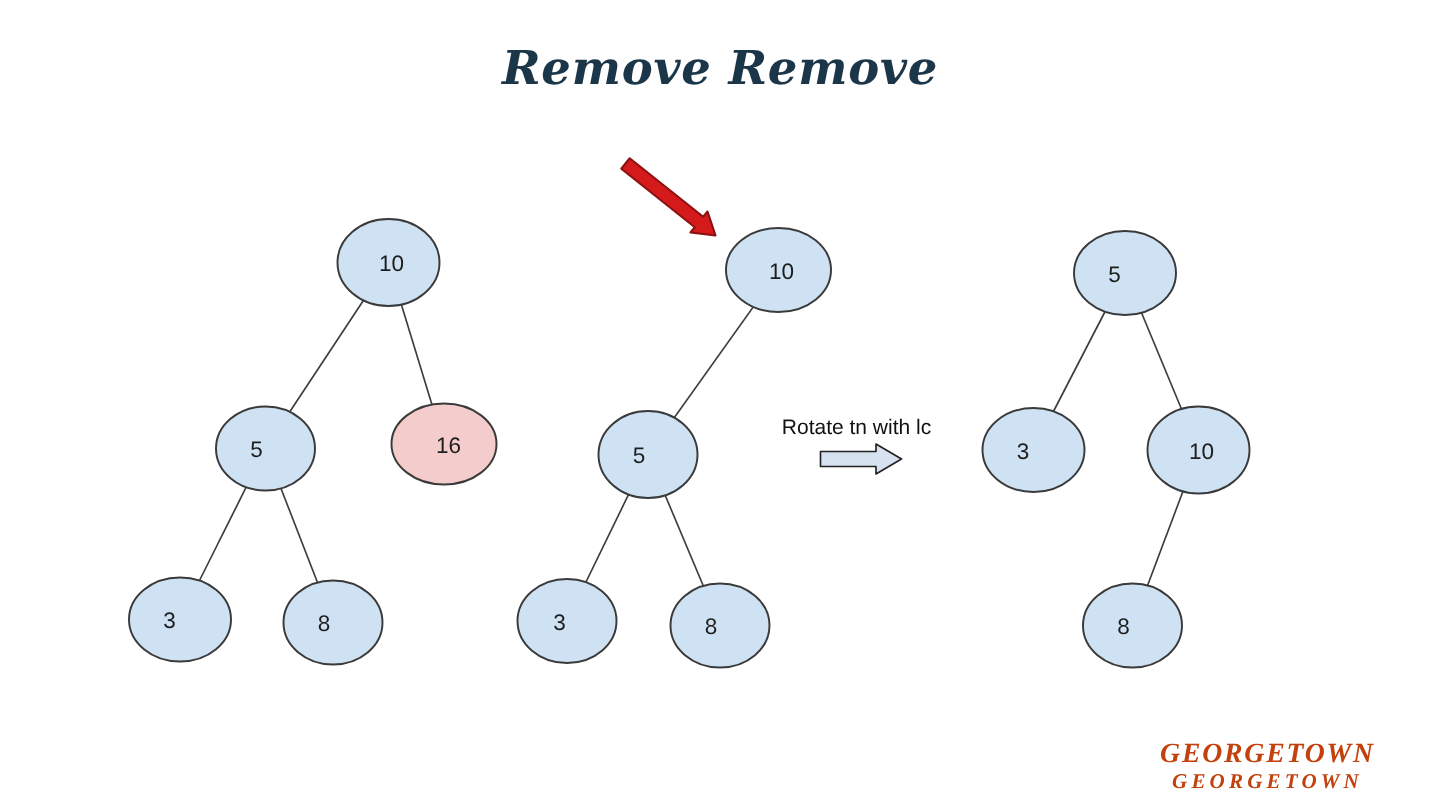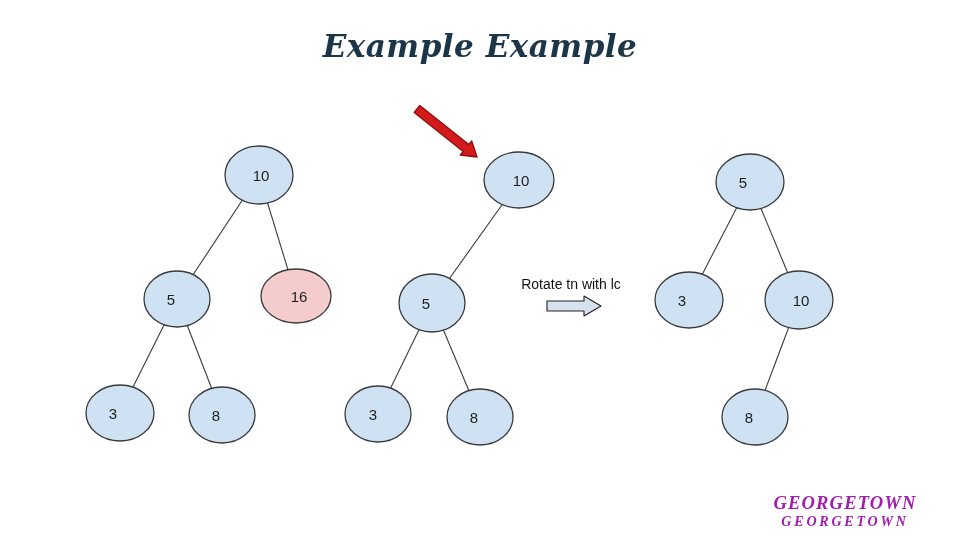--- a/index.html
+++ b/index.html
@@ -37,36 +37,36 @@
     font-family: "Liberation Sans", sans-serif;
     font-size: 14px;
     fill: #111111;
     text-anchor: middle;
   }
   .logo {
     position: absolute;
     right: 10px; top: 494px;
     width: 210px;
     text-align: center;
-    color: #a21caf;
+    color: #c2410c;
     font-family: "Liberation Serif", serif;
     font-style: italic;
     font-weight: 700;
     line-height: 1;
     user-select: none;
   }
   .logo-line1 { font-size: 18.5px; letter-spacing: 1.2px; }
   .logo-line2 { font-size: 14px; letter-spacing: 2.8px; margin-top: 2px; }
 </style>
 </head>
 <body>
 
 <div class="slide">
 
-  <h1 class="title">Example Example</h1>
+  <h1 class="title">Remove Remove</h1>
 
   <svg class="diagram" width="960" height="540" viewBox="0 0 960 540">
 
     <g>
       <g>
         <line class="edge" x1="259" y1="175" x2="177" y2="299"></line>
         <line class="edge" x1="259" y1="175" x2="296" y2="296"></line>
         <line class="edge" x1="177" y1="299" x2="120" y2="413"></line>
         <line class="edge" x1="177" y1="299" x2="222" y2="415"></line>
       </g>

